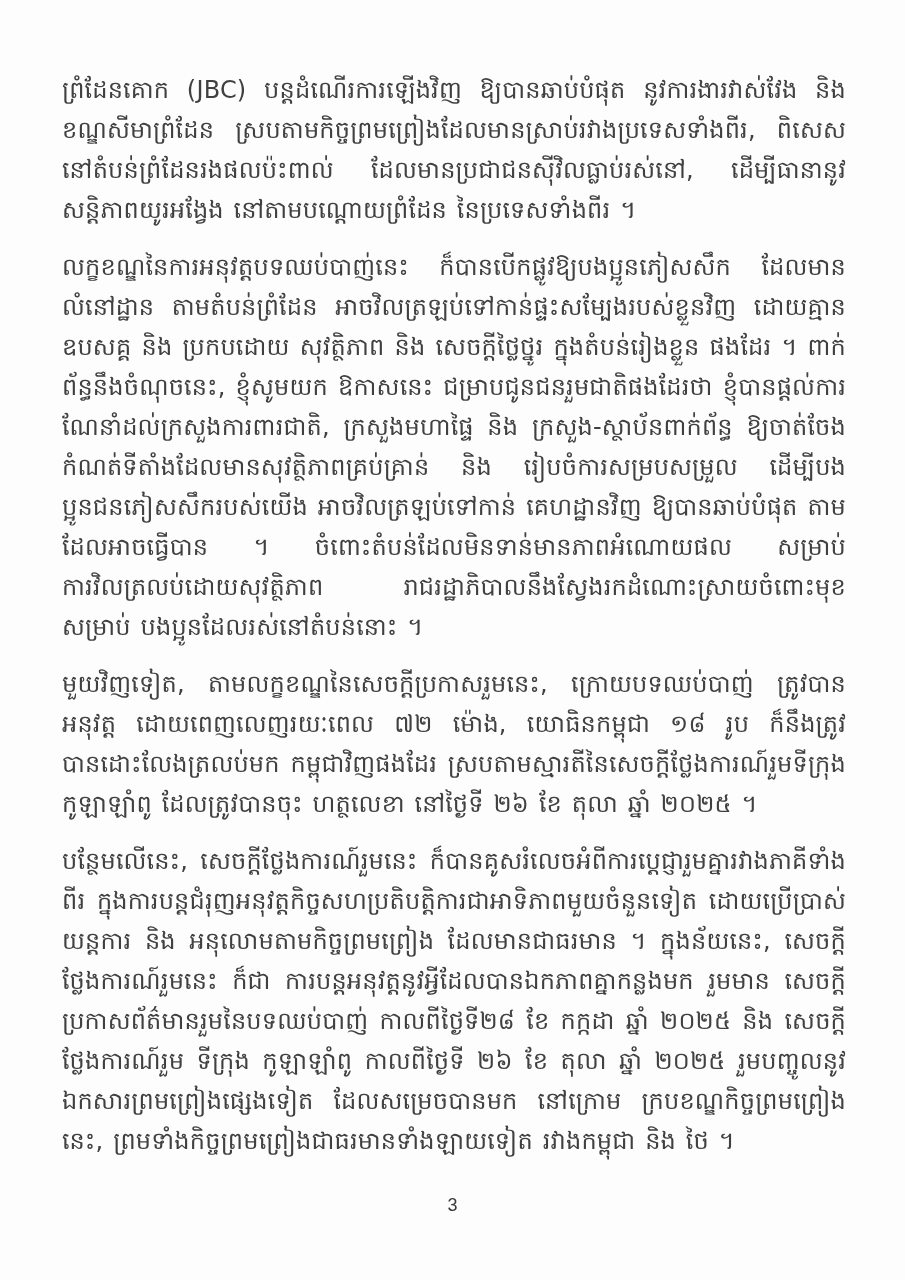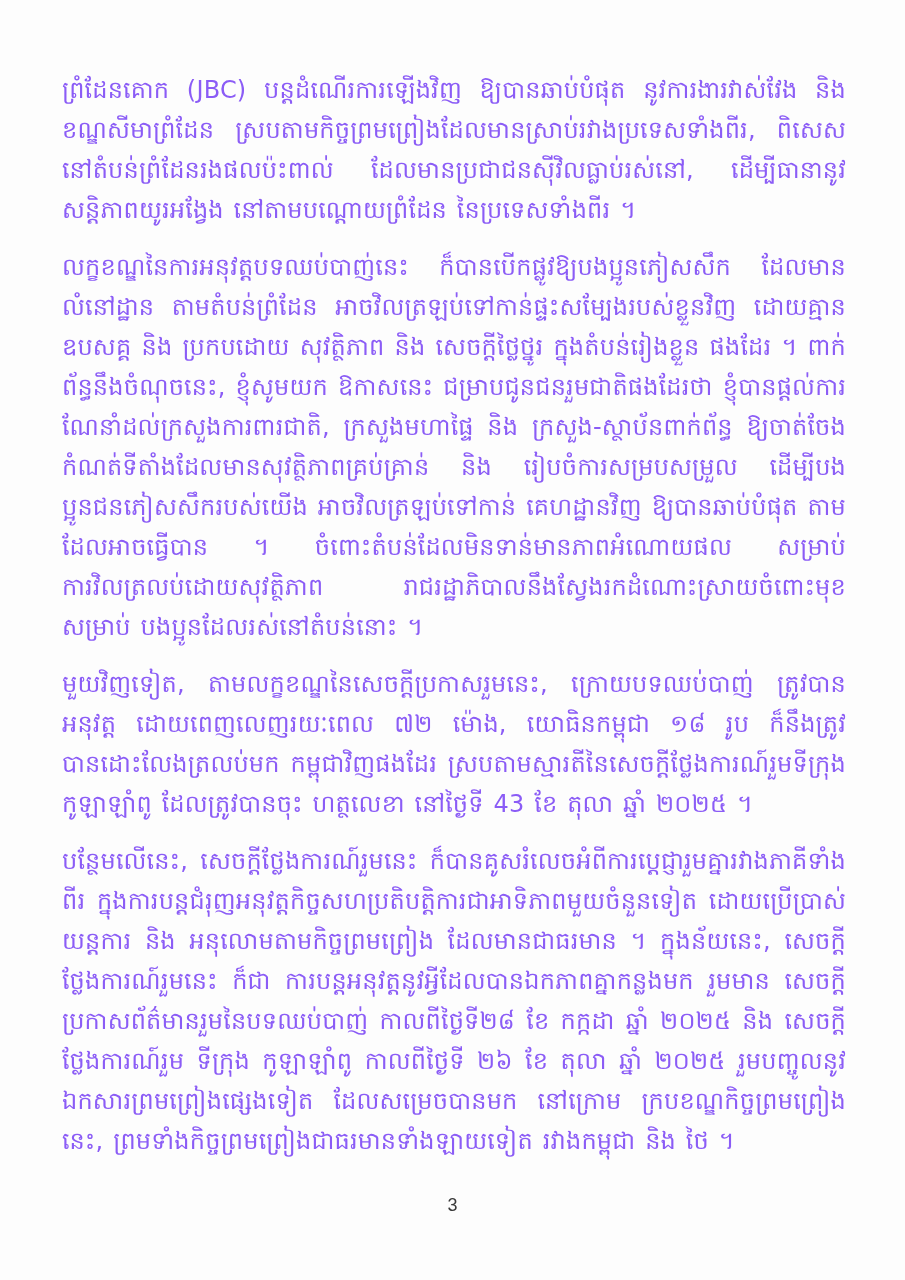--- a/index.html
+++ b/index.html
@@ -23,21 +23,21 @@
   .page-content {
     position: absolute;
     left: 62px;
     top: 70px;
     width: 784px;
   }
   .para {
     margin: 0 0 17px 0;
     font-size: 24px;
     line-height: 40px;
-    color: #8b5cf6;
+    color: #404040;
     text-align: justify;
     text-justify: inter-word;
     word-spacing: 2px;
     letter-spacing: 0.2px;
   }
   .page-footer {
     position: absolute;
     left: 0;
     top: 1193px;
     width: 905px;
@@ -51,21 +51,21 @@
   }
 </style>
 </head>
 <body>
 
 <div class="page">
 
   <div class="page-content">
     <p class="para">ព្រំដែនគោក (JBC) បន្តដំណើរការឡើងវិញ ឱ្យបានឆាប់បំផុត នូវការងារវាស់វែង និង ខណ្ឌសីមាព្រំដែន ស្របតាមកិច្ចព្រមព្រៀងដែលមានស្រាប់រវាងប្រទេសទាំងពីរ, ពិសេស នៅតំបន់ព្រំដែនរងផលប៉ះពាល់ ដែលមានប្រជាជនស៊ីវិលធ្លាប់រស់នៅ, ដើម្បីធានានូវសន្តិភាពយូរអង្វែង នៅតាមបណ្តោយព្រំដែន នៃប្រទេសទាំងពីរ ។</p>
     <p class="para">លក្ខខណ្ឌនៃការអនុវត្តបទឈប់បាញ់នេះ ក៏បានបើកផ្លូវឱ្យបងប្អូនភៀសសឹក ដែលមានលំនៅដ្ឋាន តាមតំបន់ព្រំដែន អាចវិលត្រឡប់ទៅកាន់ផ្ទះសម្បែងរបស់ខ្លួនវិញ ដោយគ្មានឧបសគ្គ និង ប្រកបដោយ សុវត្ថិភាព និង សេចក្តីថ្លៃថ្នូរ ក្នុងតំបន់រៀងខ្លួន ផងដែរ ។ ពាក់ព័ន្ធនឹងចំណុចនេះ, ខ្ញុំសូមយក ឱកាសនេះ ជម្រាបជូនជនរួមជាតិផងដែរថា ខ្ញុំបានផ្តល់ការណែនាំដល់ក្រសួងការពារជាតិ, ក្រសួងមហាផ្ទៃ និង ក្រសួង-ស្ថាប័នពាក់ព័ន្ធ ឱ្យចាត់ចែងកំណត់ទីតាំងដែលមានសុវត្ថិភាពគ្រប់គ្រាន់ និង រៀបចំការសម្របសម្រួល ដើម្បីបងប្អូនជនភៀសសឹករបស់យើង អាចវិលត្រឡប់ទៅកាន់ គេហដ្ឋានវិញ ឱ្យបានឆាប់បំផុត តាមដែលអាចធ្វើបាន ។ ចំពោះតំបន់ដែលមិនទាន់មានភាពអំណោយផល សម្រាប់ការវិលត្រលប់ដោយសុវត្ថិភាព រាជរដ្ឋាភិបាលនឹងស្វែងរកដំណោះស្រាយចំពោះមុខ សម្រាប់ បងប្អូនដែលរស់នៅតំបន់នោះ ។</p>
-    <p class="para">មួយវិញទៀត, តាមលក្ខខណ្ឌនៃសេចក្តីប្រកាសរួមនេះ, ក្រោយបទឈប់បាញ់ ត្រូវបានអនុវត្ត ដោយពេញលេញរយៈពេល ៧២ ម៉ោង, យោធិនកម្ពុជា ១៨ រូប ក៏នឹងត្រូវបានដោះលែងត្រលប់មក កម្ពុជាវិញផងដែរ ស្របតាមស្មារតីនៃសេចក្តីថ្លែងការណ៍រួមទីក្រុង កូឡាឡាំពូ ដែលត្រូវបានចុះ ហត្ថលេខា នៅថ្ងៃទី 43 ខែ តុលា ឆ្នាំ ២០២៥ ។</p>
+    <p class="para">មួយវិញទៀត, តាមលក្ខខណ្ឌនៃសេចក្តីប្រកាសរួមនេះ, ក្រោយបទឈប់បាញ់ ត្រូវបានអនុវត្ត ដោយពេញលេញរយៈពេល ៧២ ម៉ោង, យោធិនកម្ពុជា ១៨ រូប ក៏នឹងត្រូវបានដោះលែងត្រលប់មក កម្ពុជាវិញផងដែរ ស្របតាមស្មារតីនៃសេចក្តីថ្លែងការណ៍រួមទីក្រុង កូឡាឡាំពូ ដែលត្រូវបានចុះ ហត្ថលេខា នៅថ្ងៃទី ២៦ ខែ តុលា ឆ្នាំ ២០២៥ ។</p>
     <p class="para">បន្ថែមលើនេះ, សេចក្តីថ្លែងការណ៍រួមនេះ ក៏បានគូសរំលេចអំពីការប្តេជ្ញារួមគ្នារវាងភាគីទាំងពីរ ក្នុងការបន្តជំរុញអនុវត្តកិច្ចសហប្រតិបត្តិការជាអាទិភាពមួយចំនួនទៀត ដោយប្រើប្រាស់យន្តការ និង អនុលោមតាមកិច្ចព្រមព្រៀង ដែលមានជាធរមាន ។ ក្នុងន័យនេះ, សេចក្តីថ្លែងការណ៍រួមនេះ ក៏ជា ការបន្តអនុវត្តនូវអ្វីដែលបានឯកភាពគ្នាកន្លងមក រួមមាន សេចក្តីប្រកាសព័ត៌មានរួមនៃបទឈប់បាញ់ កាលពីថ្ងៃទី២៨ ខែ កក្កដា ឆ្នាំ ២០២៥ និង សេចក្តីថ្លែងការណ៍រួម ទីក្រុង កូឡាឡាំពូ កាលពីថ្ងៃទី ២៦ ខែ តុលា ឆ្នាំ ២០២៥ រួមបញ្ចូលនូវឯកសារព្រមព្រៀងផ្សេងទៀត ដែលសម្រេចបានមក នៅក្រោម ក្របខណ្ឌកិច្ចព្រមព្រៀងនេះ, ព្រមទាំងកិច្ចព្រមព្រៀងជាធរមានទាំងឡាយទៀត រវាងកម្ពុជា និង ថៃ ។</p>
   </div>
 
   <div class="page-footer">
     <span class="page-number">3</span>
   </div>
 
 </div>
 
 </body></html>

